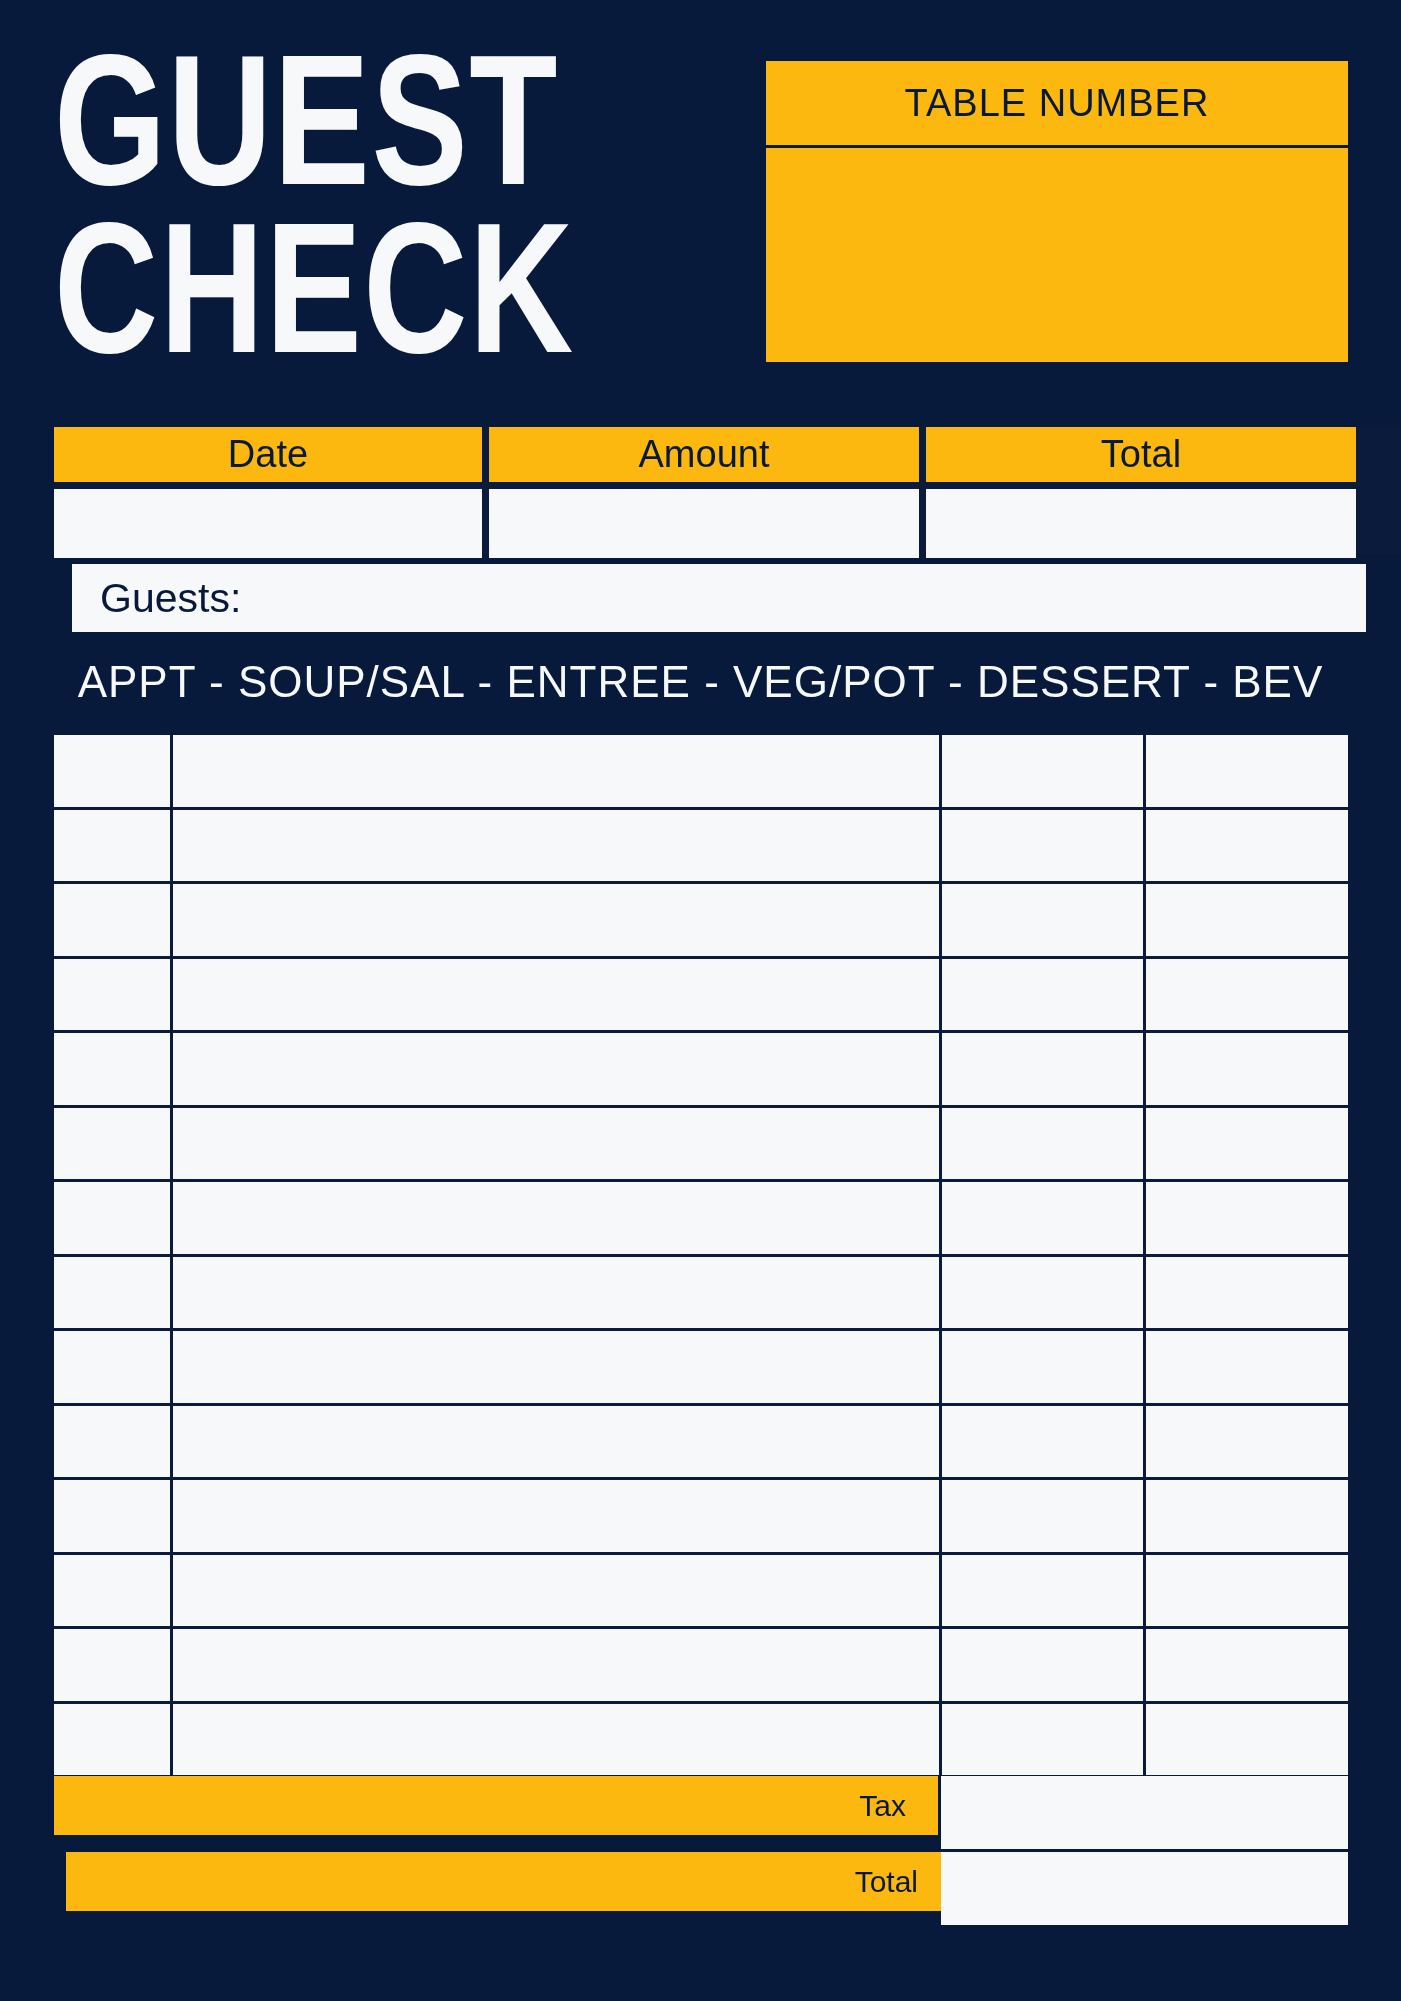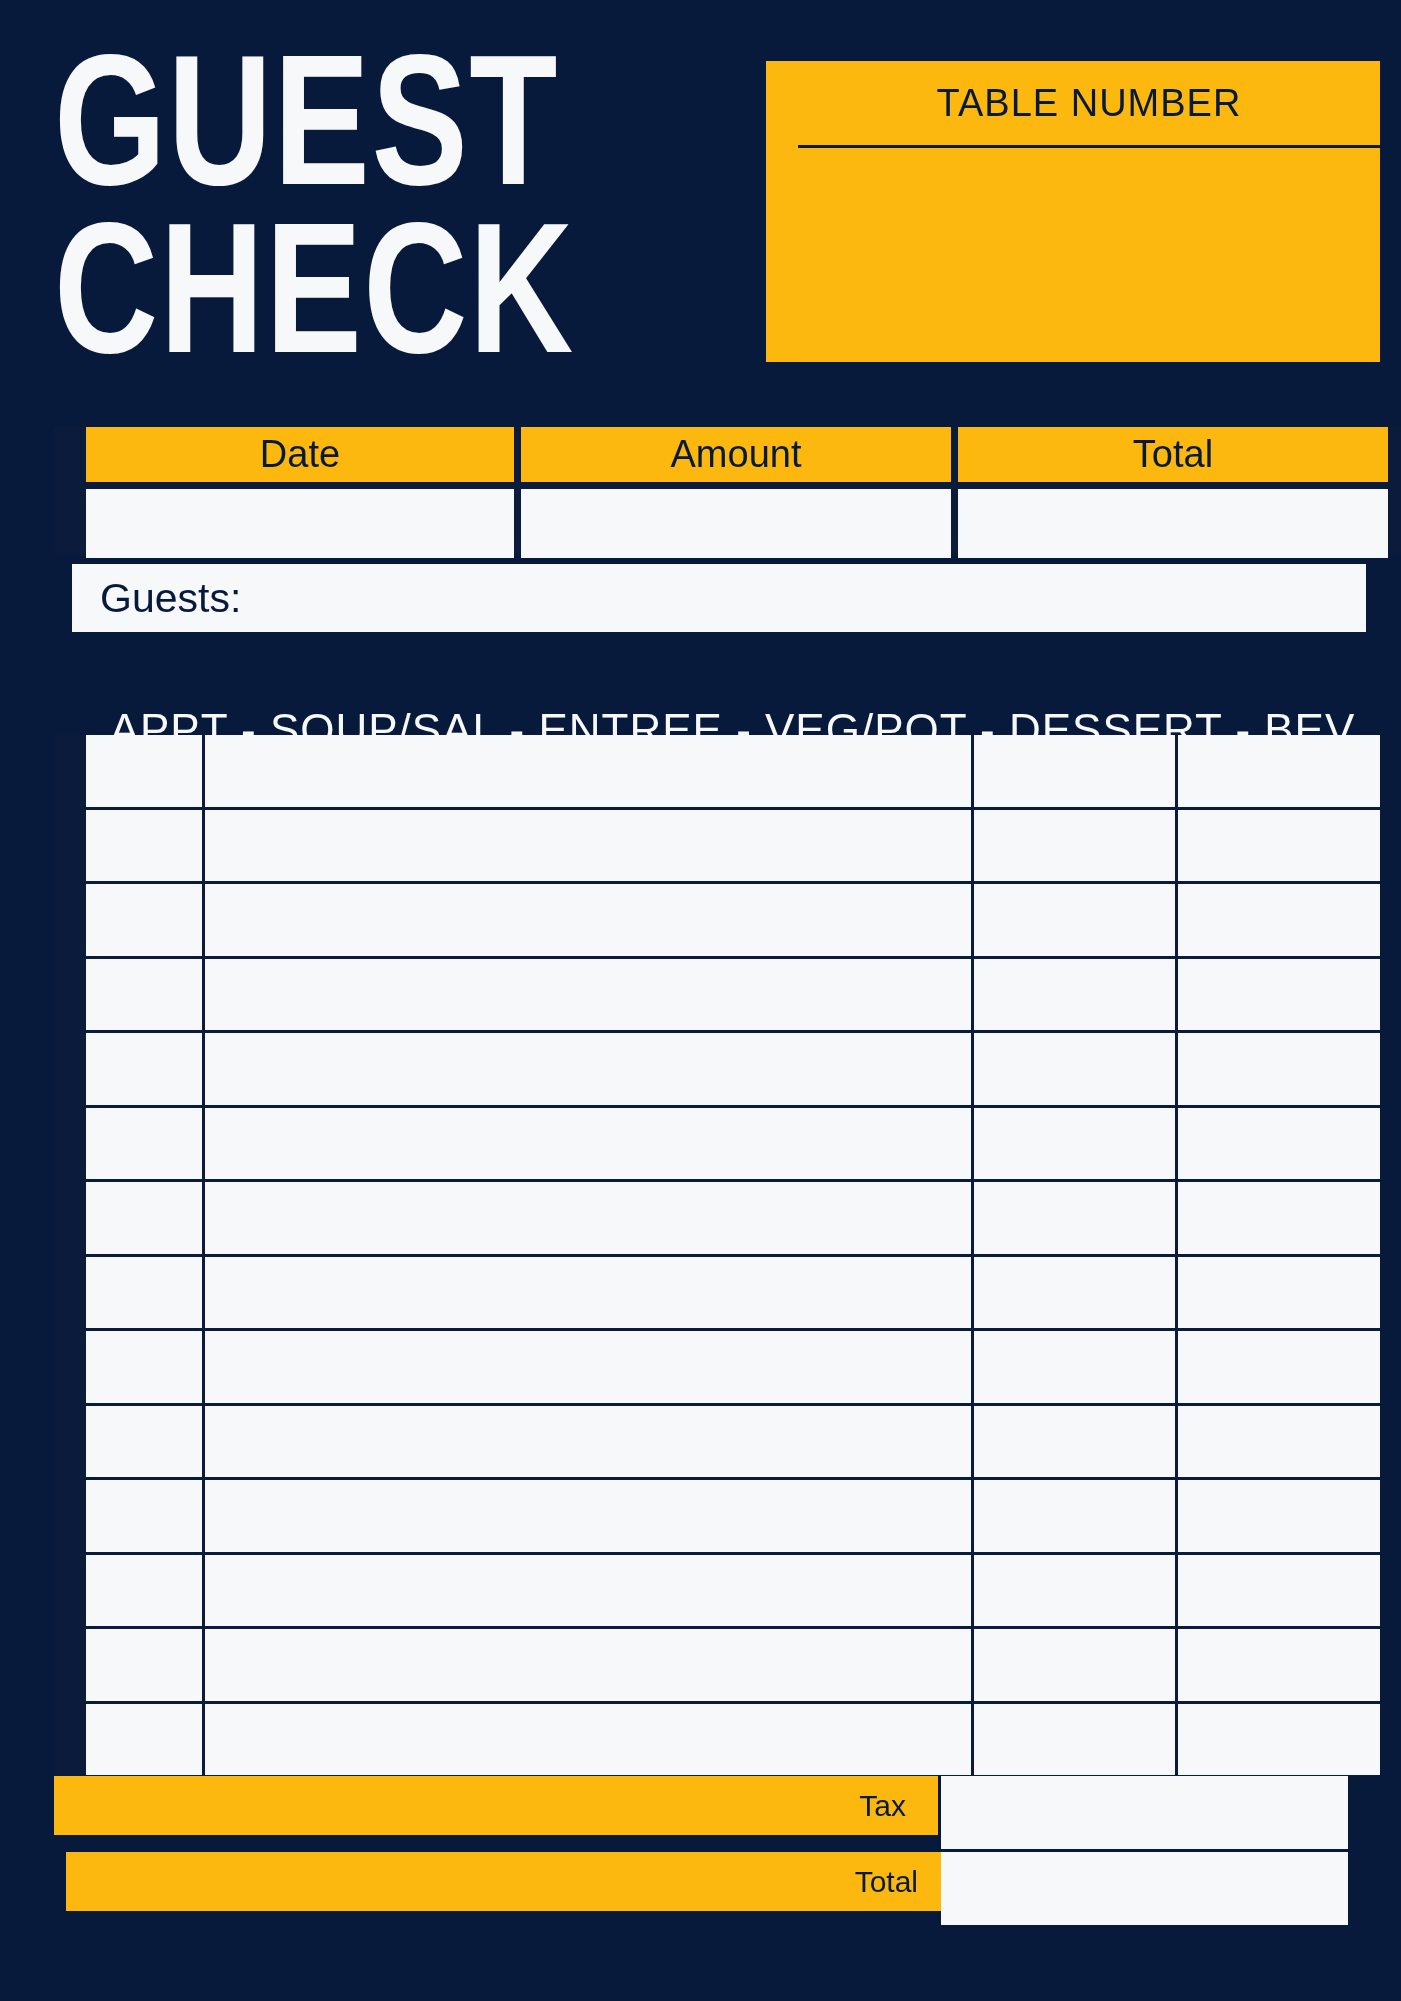--- a/index.html
+++ b/index.html
@@ -8,21 +8,21 @@
     --white:#f7f8f9;
     --line:#0a1b3c;
   }
   html,body{margin:0;padding:0;}
   body{
     width:1401px;height:2001px;position:relative;overflow:hidden;
     background:var(--navy);
     font-family:"Liberation Sans", sans-serif;
     color:var(--navy);
   }
-  .abs{position:absolute;padding-left:32px;}
+  .abs{position:absolute;}
   
   .title-word{
     position:absolute;left:54px;
     font-size:185px;font-weight:bold;line-height:1;
     color:var(--white);
     letter-spacing:2px;white-space:nowrap;
     transform:scaleX(0.78);transform-origin:left top;
   }
   .title-word.w1{top:28px;}
   .title-word.w2{top:196px;}
@@ -59,21 +59,20 @@
     display:flex;align-items:center;
     padding-left:28px;box-sizing:border-box;
     font-size:41px;color:var(--navy);
   }
   
   .course-line{
     left:0;top:654px;width:1401px;height:56px;
     display:flex;align-items:center;justify-content:center;
     color:var(--white);font-size:44px;letter-spacing:1px;
     white-space:nowrap;
-    margin-top:48px;
   }
   
   .order-table{
     left:54px;top:735px;width:1294px;height:1041px;
     display:grid;
     grid-template-columns:115.5px 766.5px 200.5px 202.5px;
     grid-auto-rows:71.5px;
     gap:3px;
     background:var(--line);
   }

